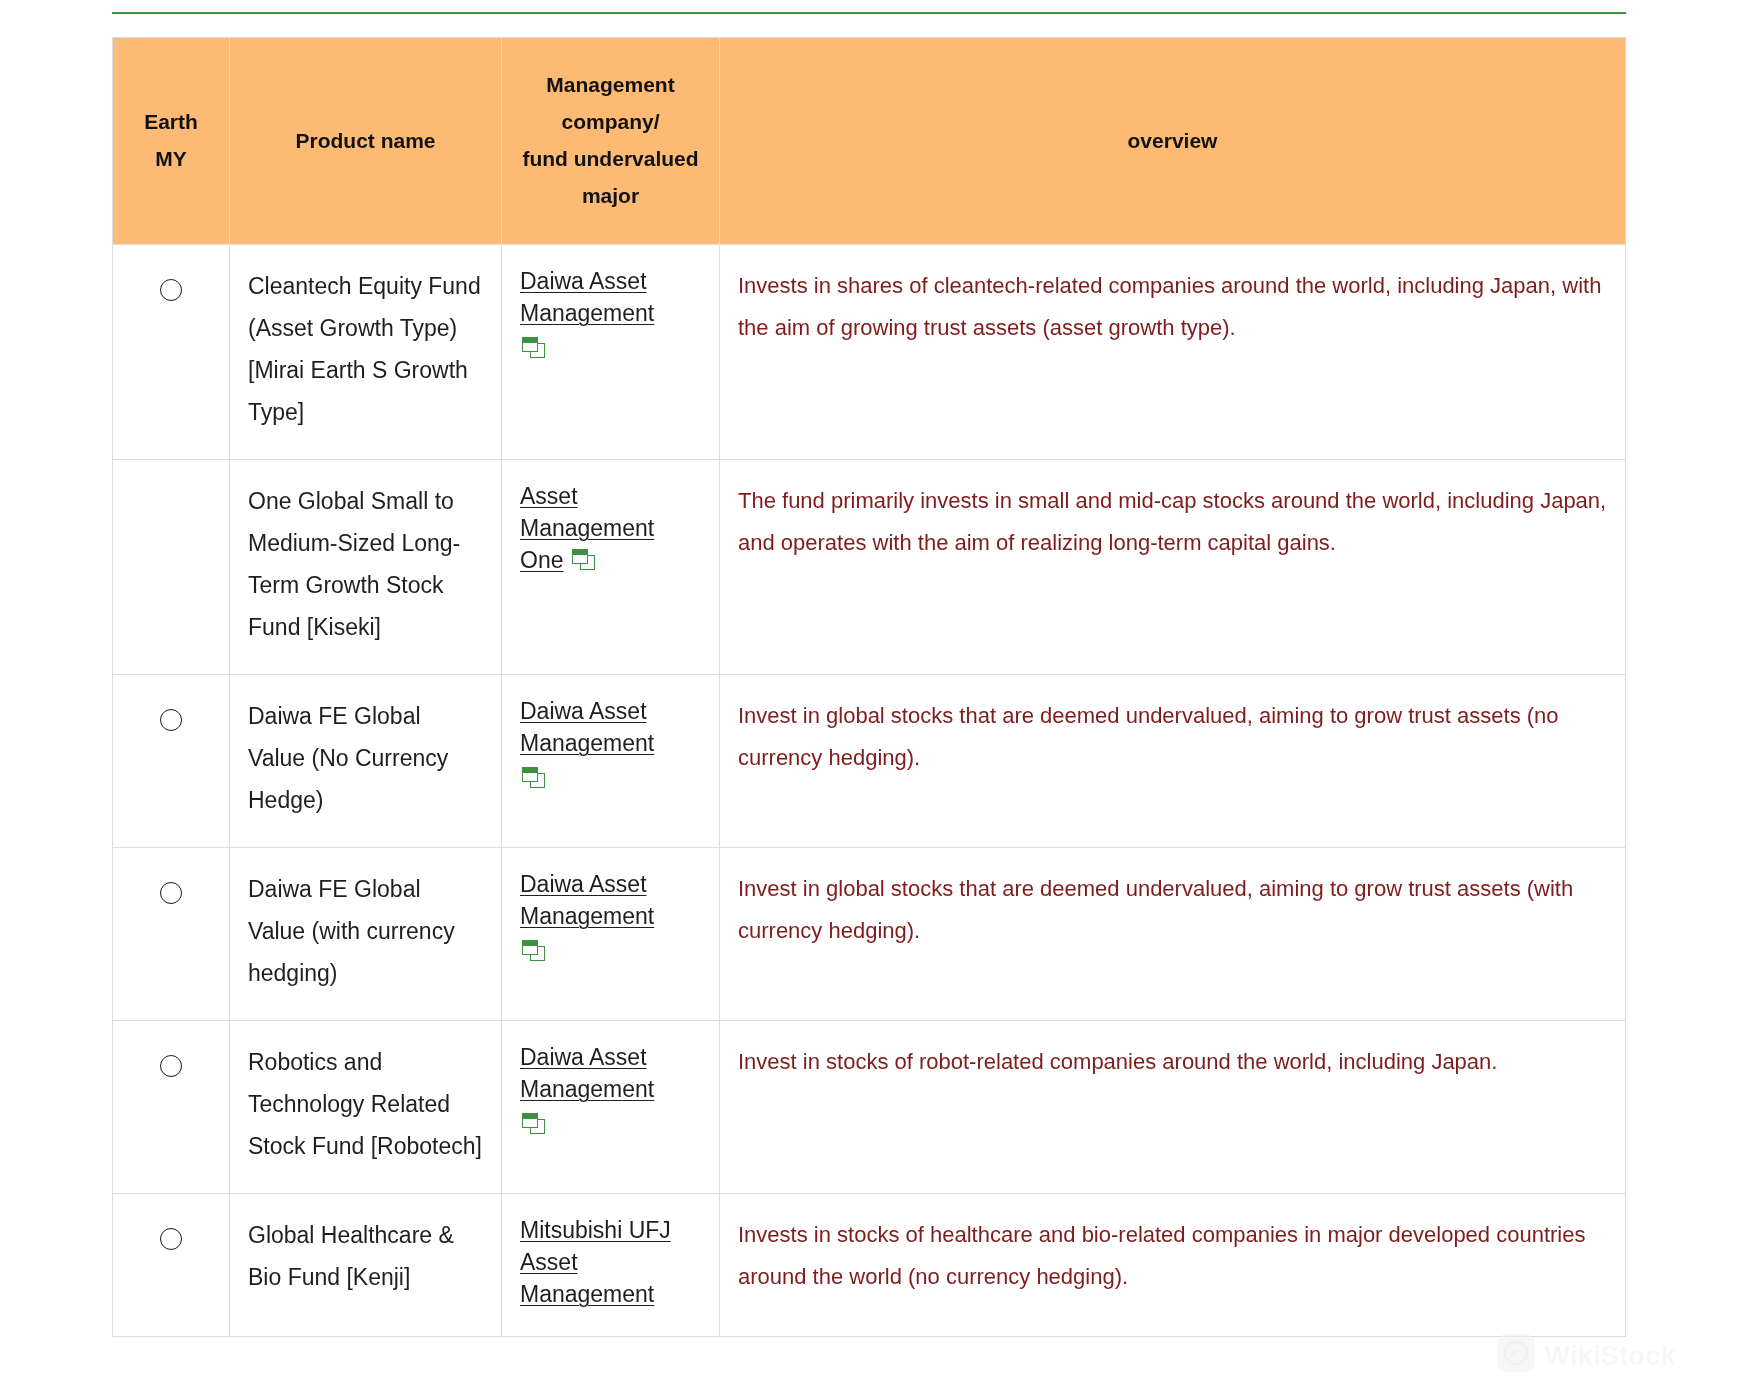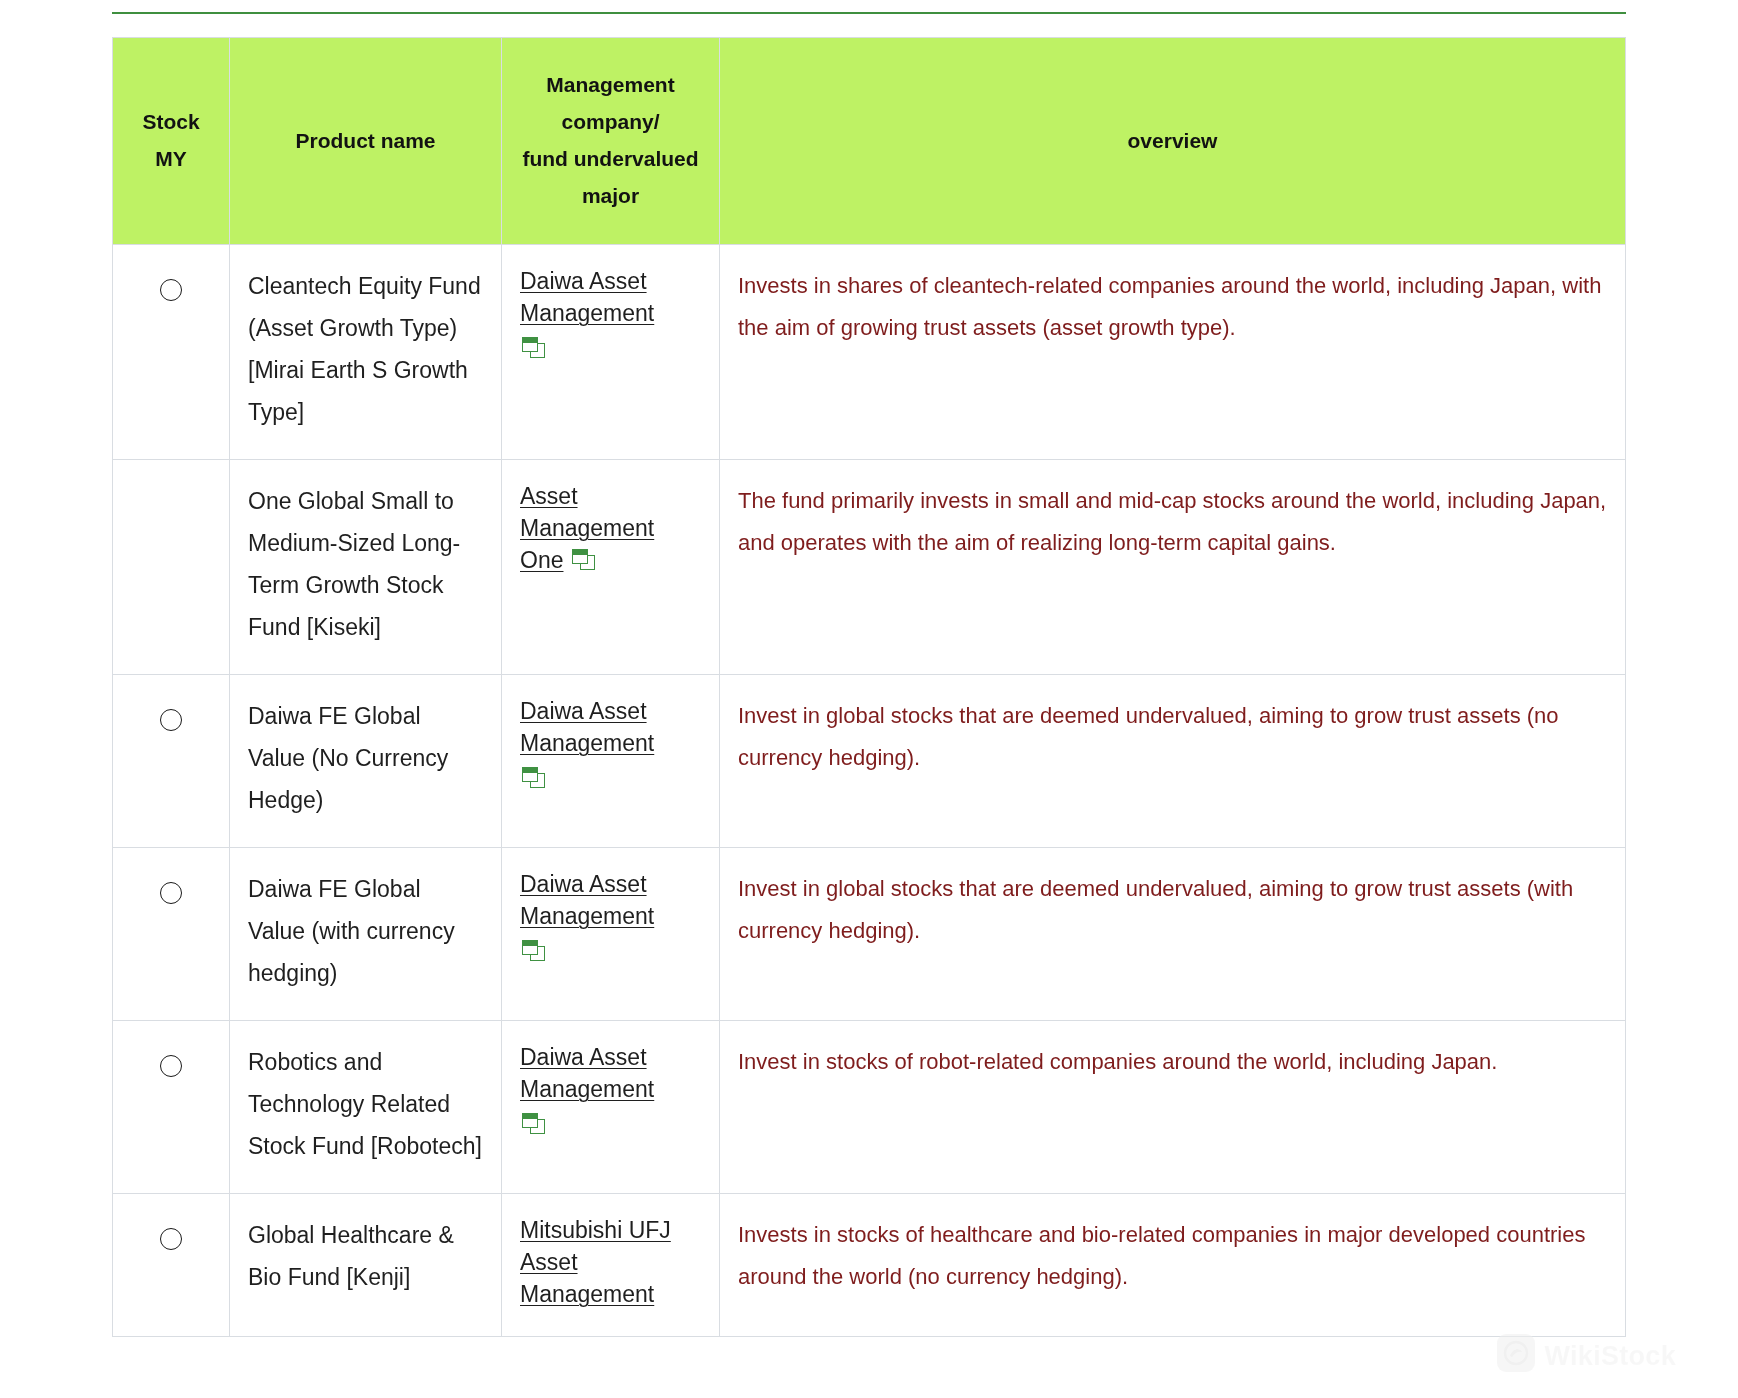--- a/index.html
+++ b/index.html
@@ -44,21 +44,21 @@
     margin-top: 23px;
     table-layout: fixed;
   }
   .fund-table th,
   .fund-table td {
     border: 1px solid #d9dde2;
     vertical-align: top;
     padding: 20px 18px 26px 18px;
   }
   .fund-table thead th {
-    background: #bef264;
+    background: #fdba74;
     font-size: 21px;
     font-weight: bold;
     color: #121212;
     text-align: center;
     vertical-align: middle;
     line-height: 37px;
     padding: 28px 16px 30px 16px;
   }
   col.c-my      { width: 117px; }
   col.c-name    { width: 272px; }
@@ -180,21 +180,21 @@
   <table class="fund-table">
     <colgroup>
       <col class="c-my">
       <col class="c-name">
       <col class="c-company">
       <col class="c-overview">
     </colgroup>
     <thead>
       <tr>
         <th>
-          <div>Stock</div>
+          <div>Earth</div>
           <div>MY</div>
         </th>
         <th>Product name</th>
         <th>
           <div>Management</div>
           <div>company/</div>
           <div>fund undervalued</div>
           <div>major</div>
         </th>
         <th>overview</th>

